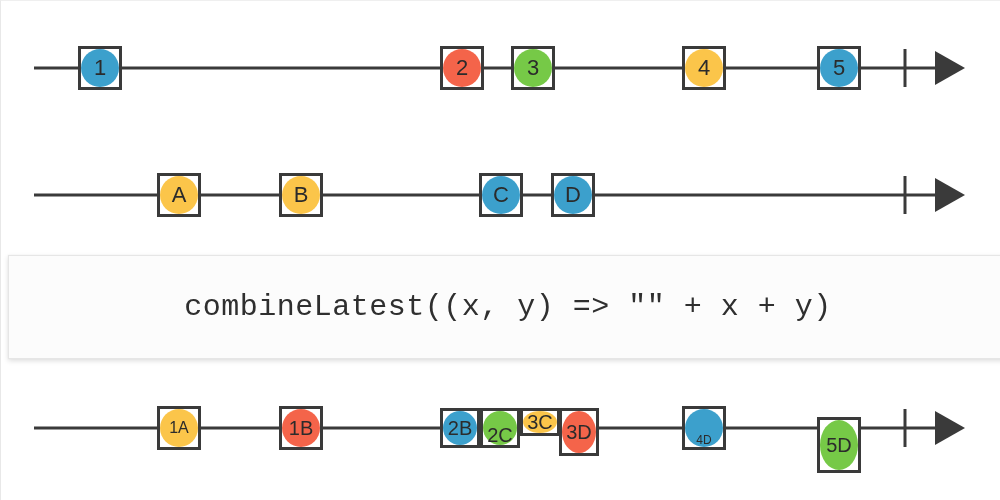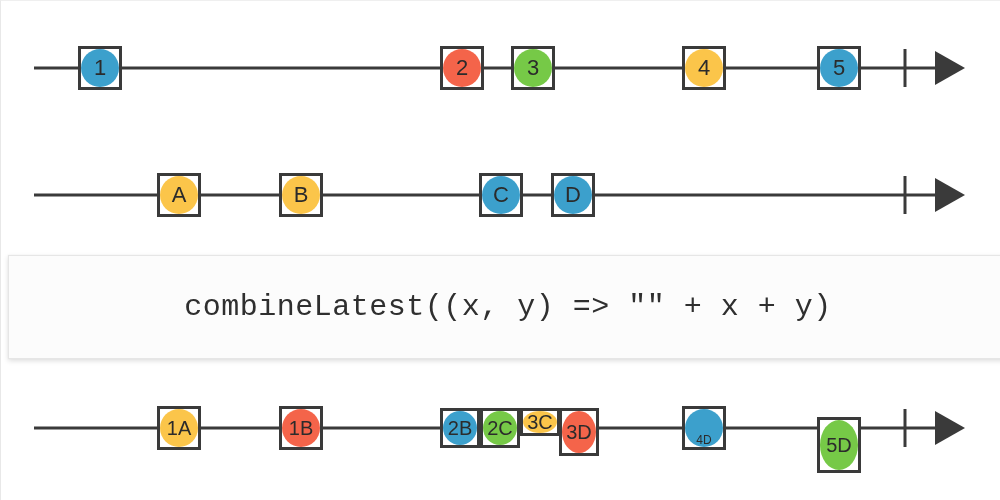--- a/index.html
+++ b/index.html
@@ -147,31 +147,31 @@
         </div>
       </div>
       <div class="timeline" style="top: 383px;">
         <svg class="tl-axis" width="1000" height="90">
           <line x1="34" y1="45" x2="937" y2="45" stroke="#3a3a3a" stroke-width="3"></line>
           <line x1="905" y1="26" x2="905" y2="64" stroke="#3a3a3a" stroke-width="3"></line>
           <polygon points="965,45 935,28 935,62" fill="#3a3a3a"></polygon>
         </svg>
         <div class="marble" style="width: 44px; height: 44px; left: 157px; top: 23px;">
           <div class="disc" style="background: rgb(251, 197, 74);"></div>
-          <div class="val" style="font-size: 20px;">1A</div>
+          <div class="val" style="font-size: 16px;">1A</div>
         </div>
         <div class="marble" style="width: 44px; height: 44px; left: 279px; top: 23px;">
           <div class="disc" style="background: rgb(244, 100, 74);"></div>
           <div class="val" style="font-size: 20px;">1B</div>
         </div>
         <div class="marble" style="width: 40px; height: 40px; left: 440px; top: 25px;">
           <div class="disc" style="background: rgb(60, 160, 204);"></div>
           <div class="val" style="font-size: 20px;">2B</div>
         </div>
-        <div class="marble" style="width: 40px; height: 40px; left: 480px; top: 25px;">
+        <div class="marble" style="width: 40px; height: 40px; left: 480px; top: 25px; align-items: flex-end;">
           <div class="disc" style="background: rgb(118, 201, 71);"></div>
           <div class="val" style="font-size: 20px;">2C</div>
         </div>
         <div class="marble" style="width: 40px; height: 28px; left: 520px; top: 25px;">
           <div class="disc" style="background: rgb(251, 197, 74);"></div>
           <div class="val" style="font-size: 20px;">3C</div>
         </div>
         <div class="marble" style="width: 40px; height: 48px; left: 559px; top: 25px;">
           <div class="disc" style="background: rgb(244, 100, 74);"></div>
           <div class="val" style="font-size: 20px;">3D</div>

